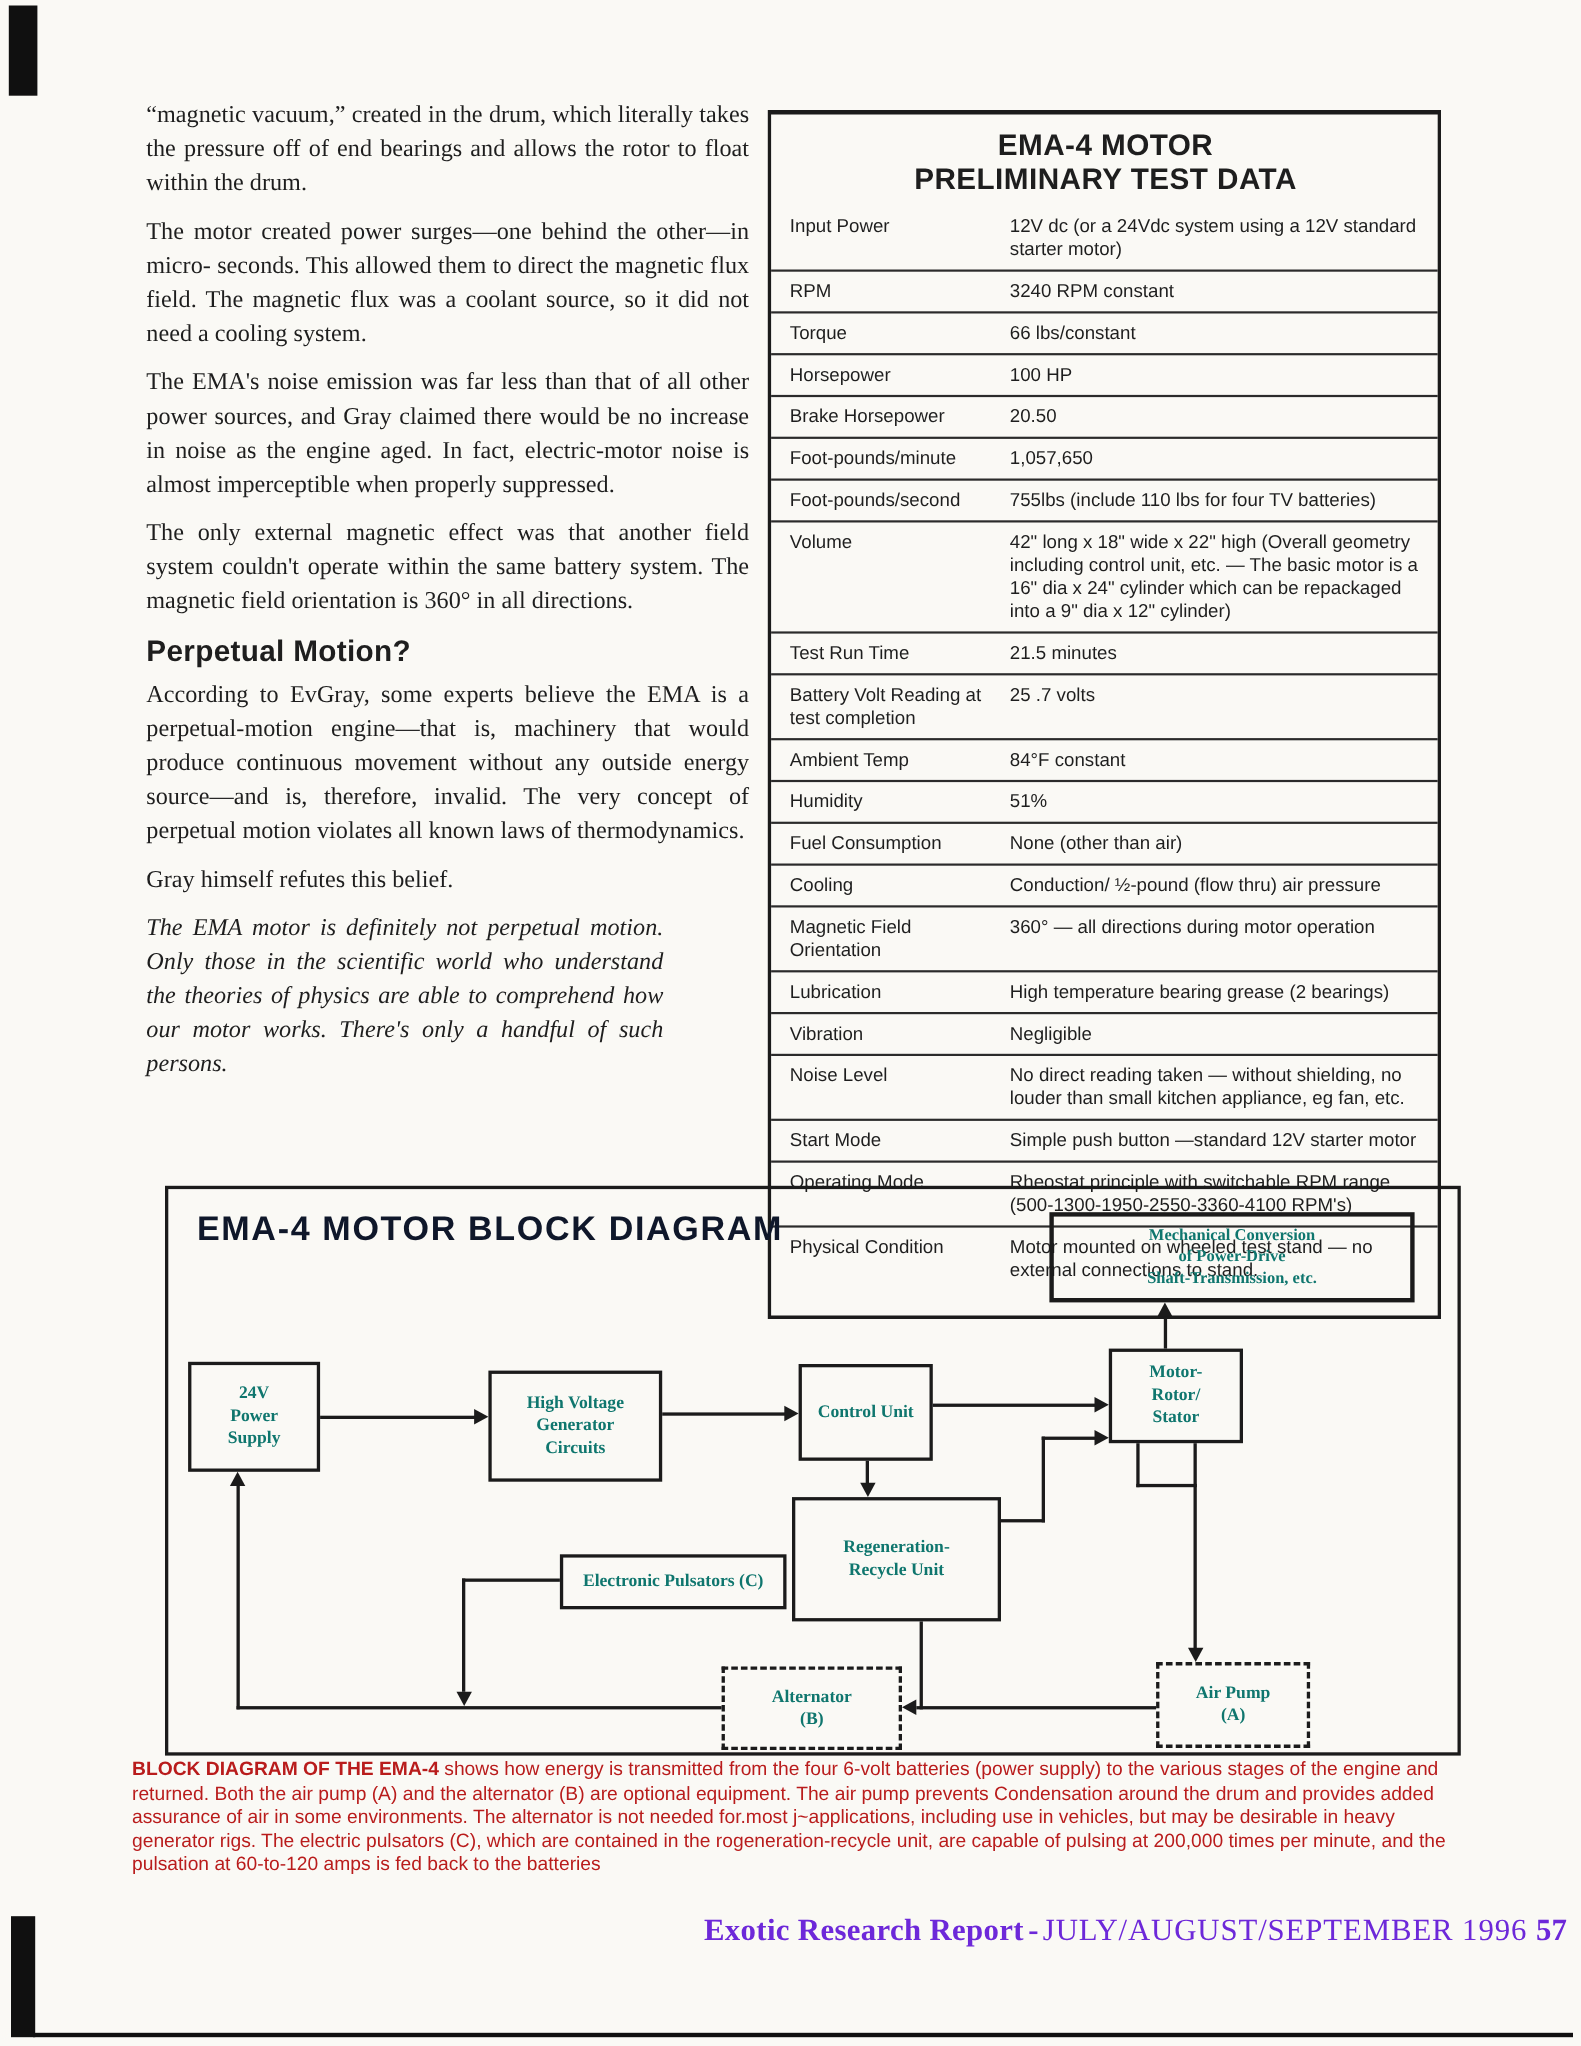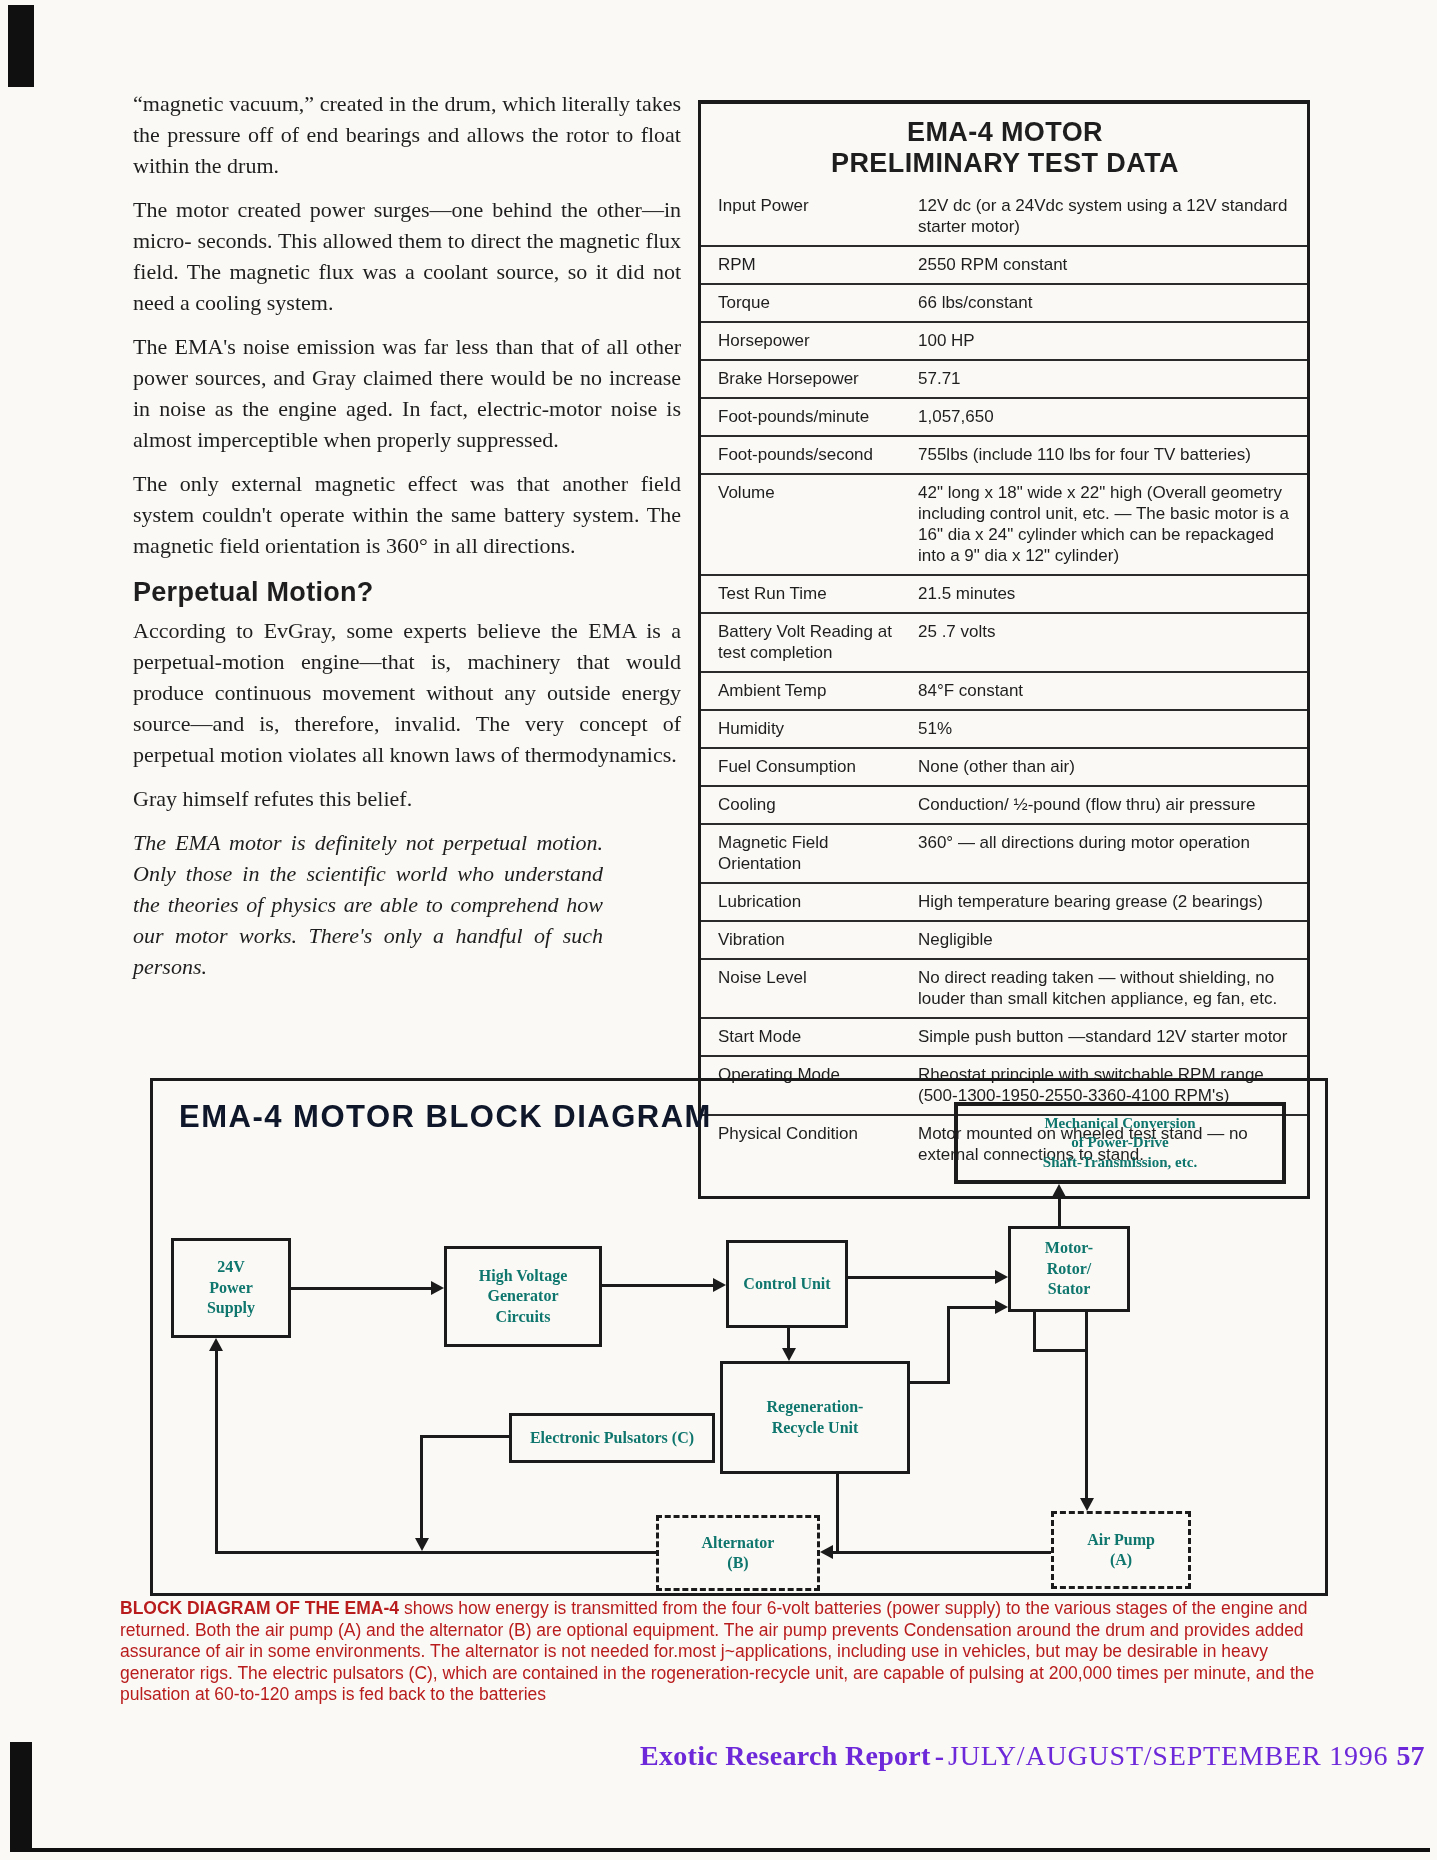--- a/index.html
+++ b/index.html
@@ -112,33 +112,33 @@
   <div class="t-title">
     <div>EMA-4 MOTOR</div>
     <div>PRELIMINARY TEST DATA</div>
   </div>
   <div class="trow">
       <div class="tlabel">Input Power</div>
       <div class="tvalue">12V dc (or a 24Vdc system using a 12V standard starter motor)</div>
     </div>
   <div class="trow">
       <div class="tlabel">RPM</div>
-      <div class="tvalue">2550 RPM constant</div>
+      <div class="tvalue">3240 RPM constant</div>
     </div>
   <div class="trow">
       <div class="tlabel">Torque</div>
       <div class="tvalue">66 lbs/constant</div>
     </div>
   <div class="trow">
       <div class="tlabel">Horsepower</div>
       <div class="tvalue">100 HP</div>
     </div>
   <div class="trow">
       <div class="tlabel">Brake Horsepower</div>
-      <div class="tvalue">57.71</div>
+      <div class="tvalue">20.50</div>
     </div>
   <div class="trow">
       <div class="tlabel">Foot-pounds/minute</div>
       <div class="tvalue">1,057,650</div>
     </div>
   <div class="trow">
       <div class="tlabel">Foot-pounds/second</div>
       <div class="tvalue">755lbs (include 110 lbs for four TV batteries)</div>
     </div>
   <div class="trow">

